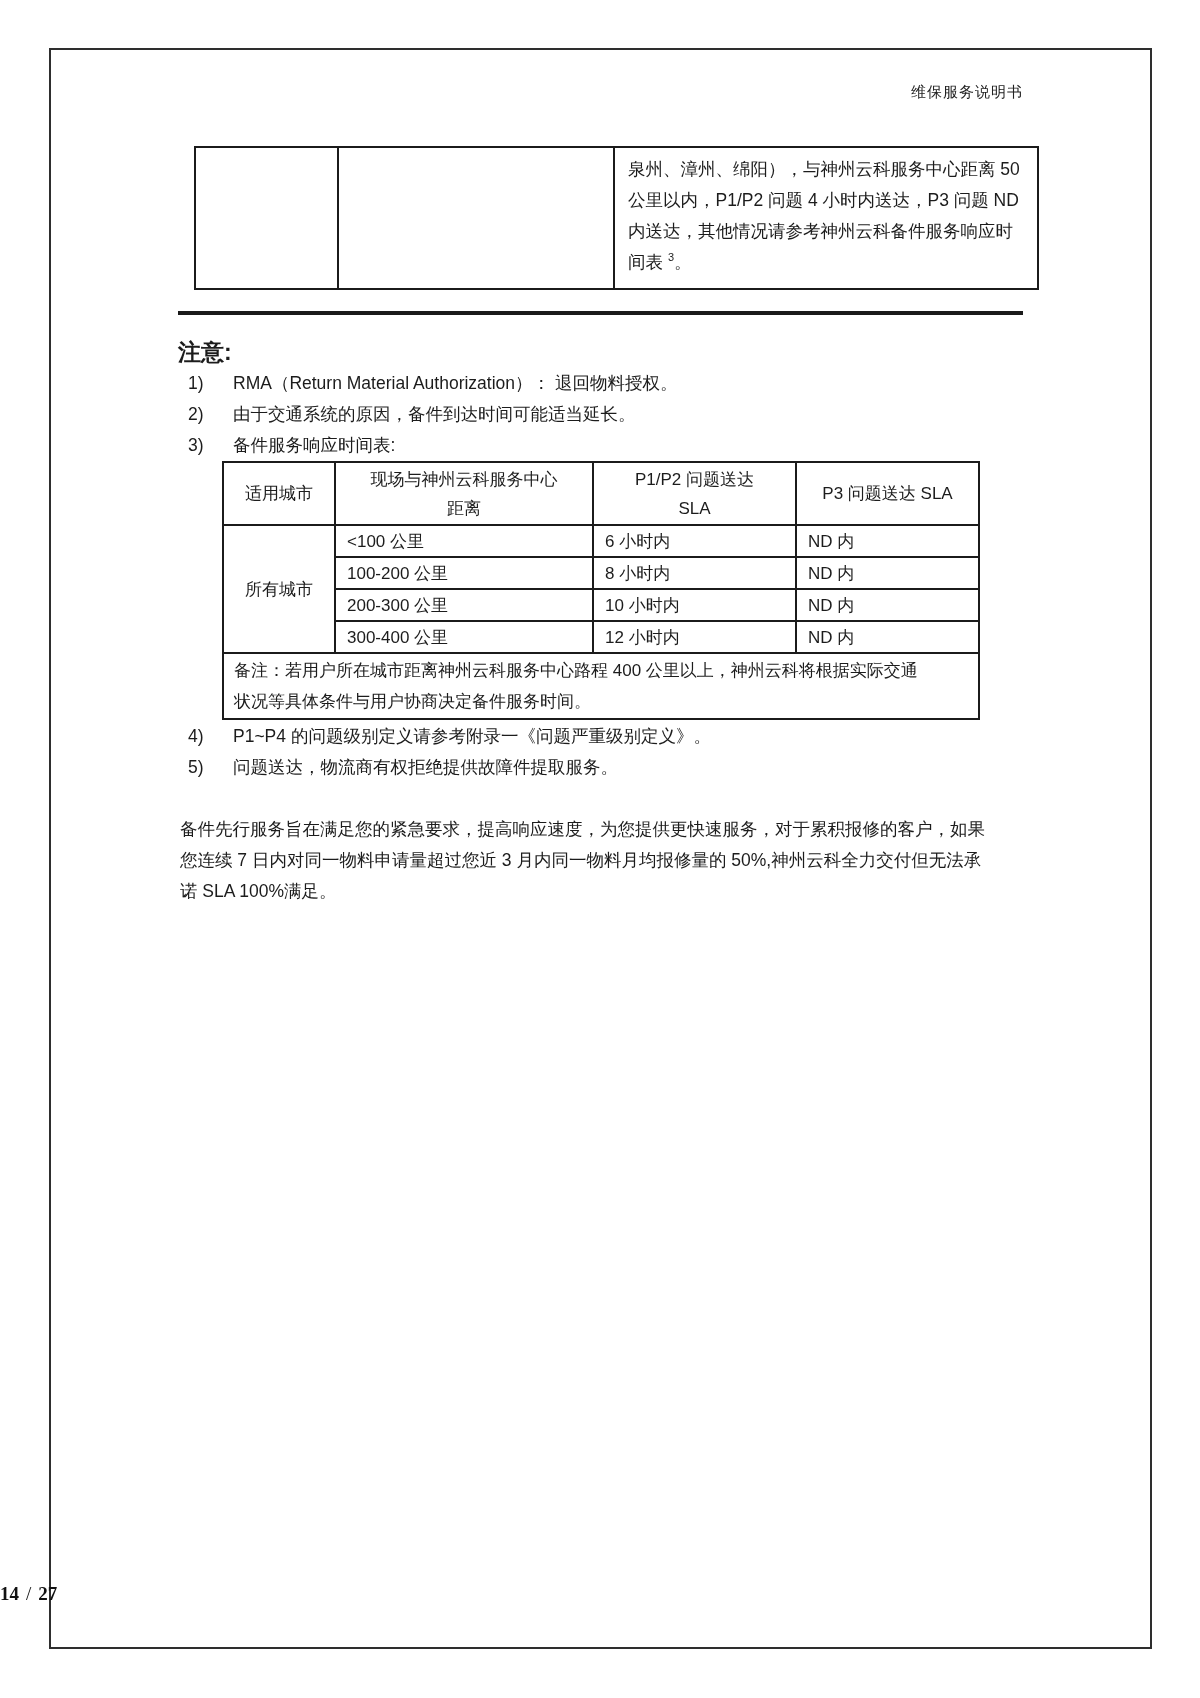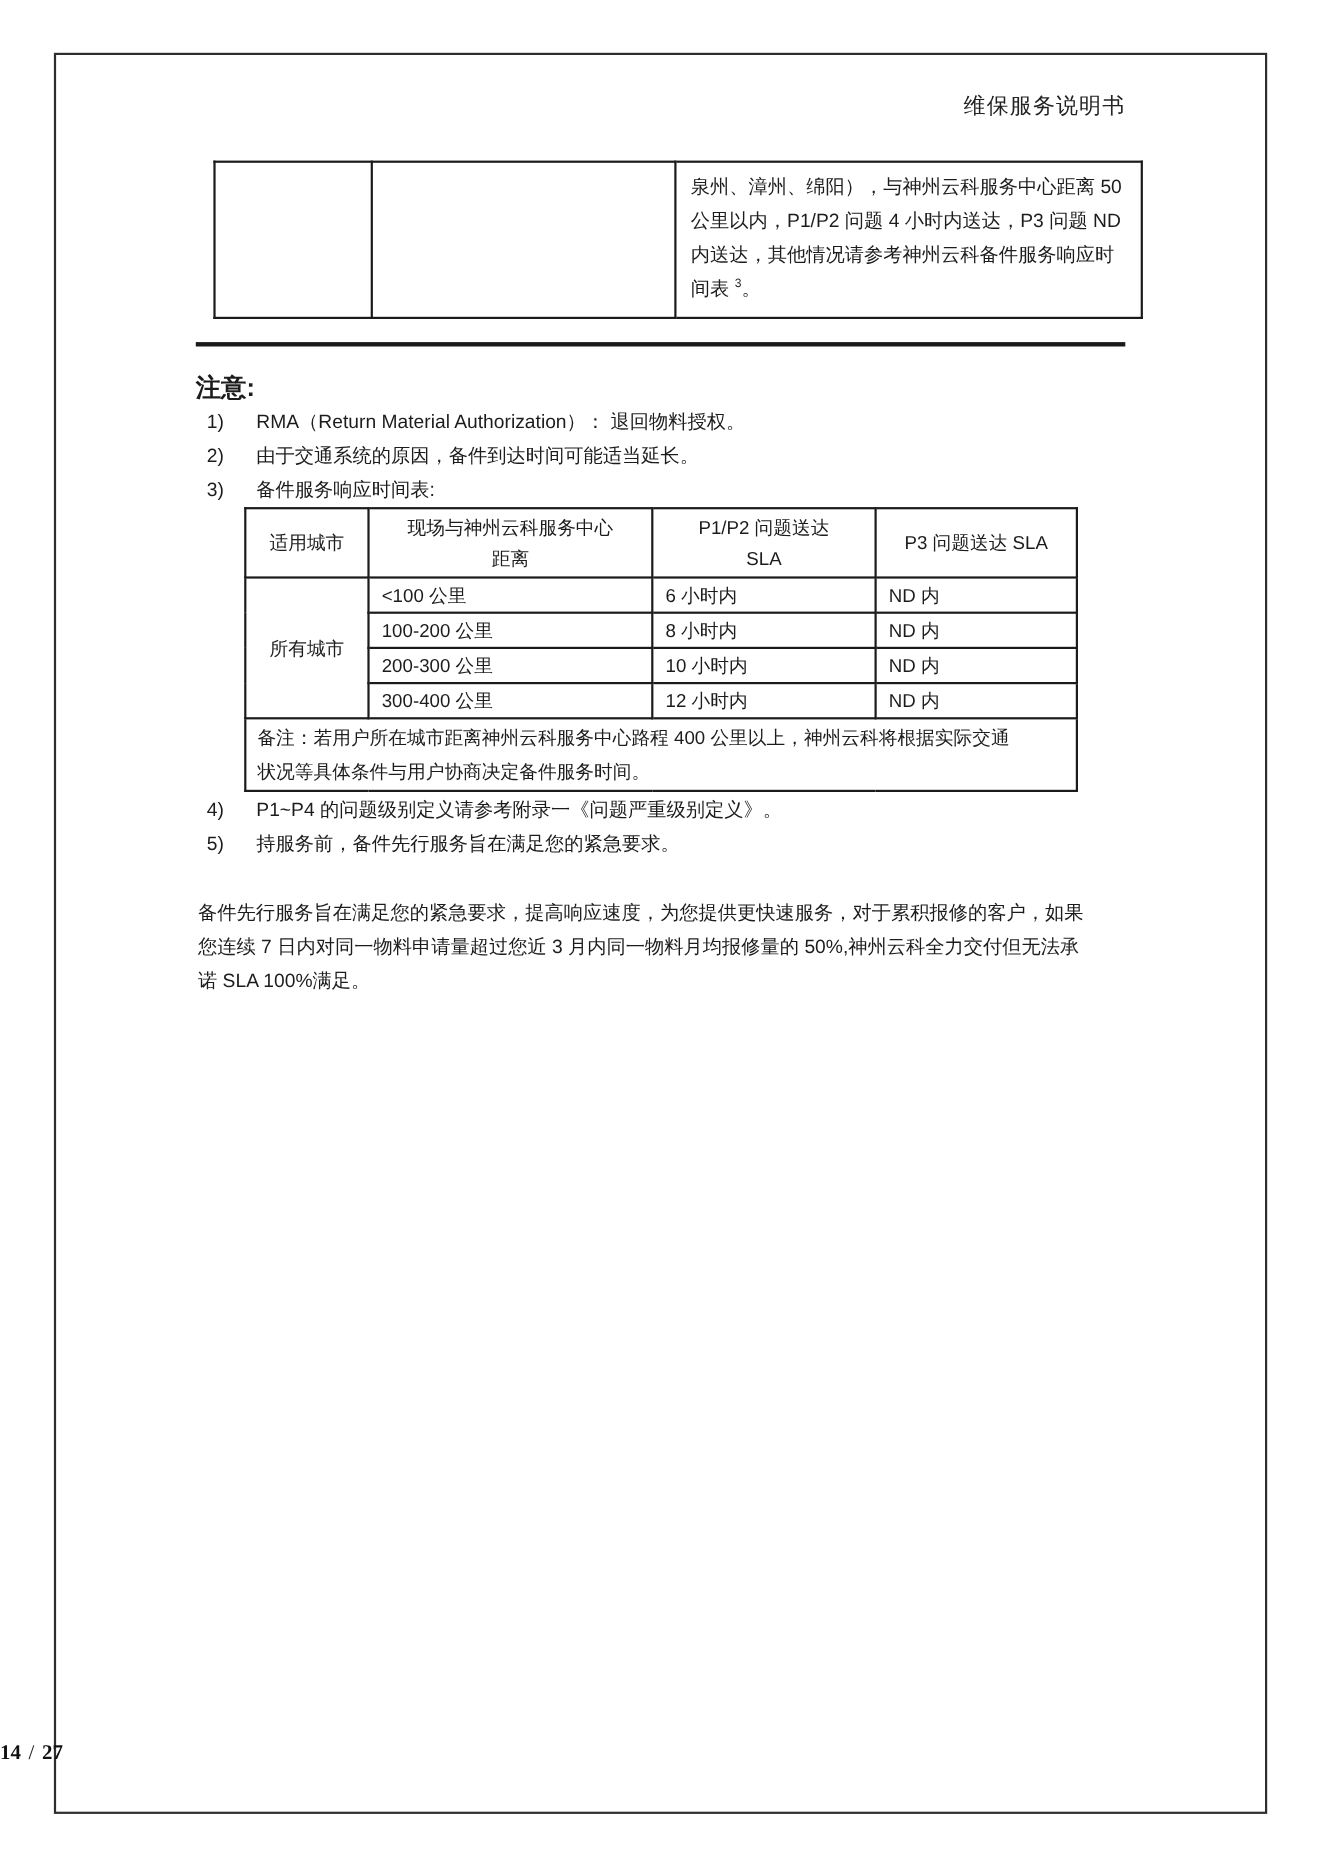--- a/index.html
+++ b/index.html
@@ -6,21 +6,21 @@
   .page{
     position:relative;width:1200px;height:1698px;background:#ffffff;
     font-family:"Liberation Sans","DejaVu Sans",sans-serif;color:#1c1c1c;overflow:hidden;
   }
   .frame{
     position:absolute;left:49px;top:48px;width:1103px;height:1601px;
     border:2px solid #2e2e2e;box-sizing:border-box;
   }
   .doc-header{
     position:absolute;top:83px;left:0;right:177px;text-align:right;
-    font-family:"Liberation Serif","DejaVu Serif",serif;font-size:20px;color:#222;
+    font-family:"Liberation Serif","DejaVu Serif",serif;font-size:15px;color:#222;
     letter-spacing:1px;
     margin-left:28px;
   }
   
   .table1{
     position:absolute;left:194px;top:146px;border-collapse:collapse;table-layout:fixed;
   }
   .table1 td{border:2px solid #1b1b1b;vertical-align:top;box-sizing:border-box;padding:0;}
   .table1 .c1{width:143px;}
   .table1 .c2{width:276px;}
@@ -157,21 +157,21 @@
     </table>
 
   <div class="noterow note4">
     <span class="num">4)</span>
     <span class="txt">P1~P4 的问题级别定义请参考附录一《问题严重级别定义》。</span>
   </div>
 
   <div class="noterow note5">
     <span class="num">5)</span>
     <span>
-      <div class="noteline">持服务前，备件先行服务旨在满足您的紧急要求。</div>
+      <div class="noteline">问题送达，物流商有权拒绝提供故障件提取服务。</div>
     </span>
   </div>
 
   <div class="closing">
     <div class="pline">备件先行服务旨在满足您的紧急要求，提高响应速度，为您提供更快速服务，对于累积报修的客户，如果</div>
     <div class="pline">您连续 7 日内对同一物料申请量超过您近 3 月内同一物料月均报修量的 50%,神州云科全力交付但无法承</div>
     <div class="pline">诺 SLA 100%满足。</div>
   </div>
 
   <div class="footer">

